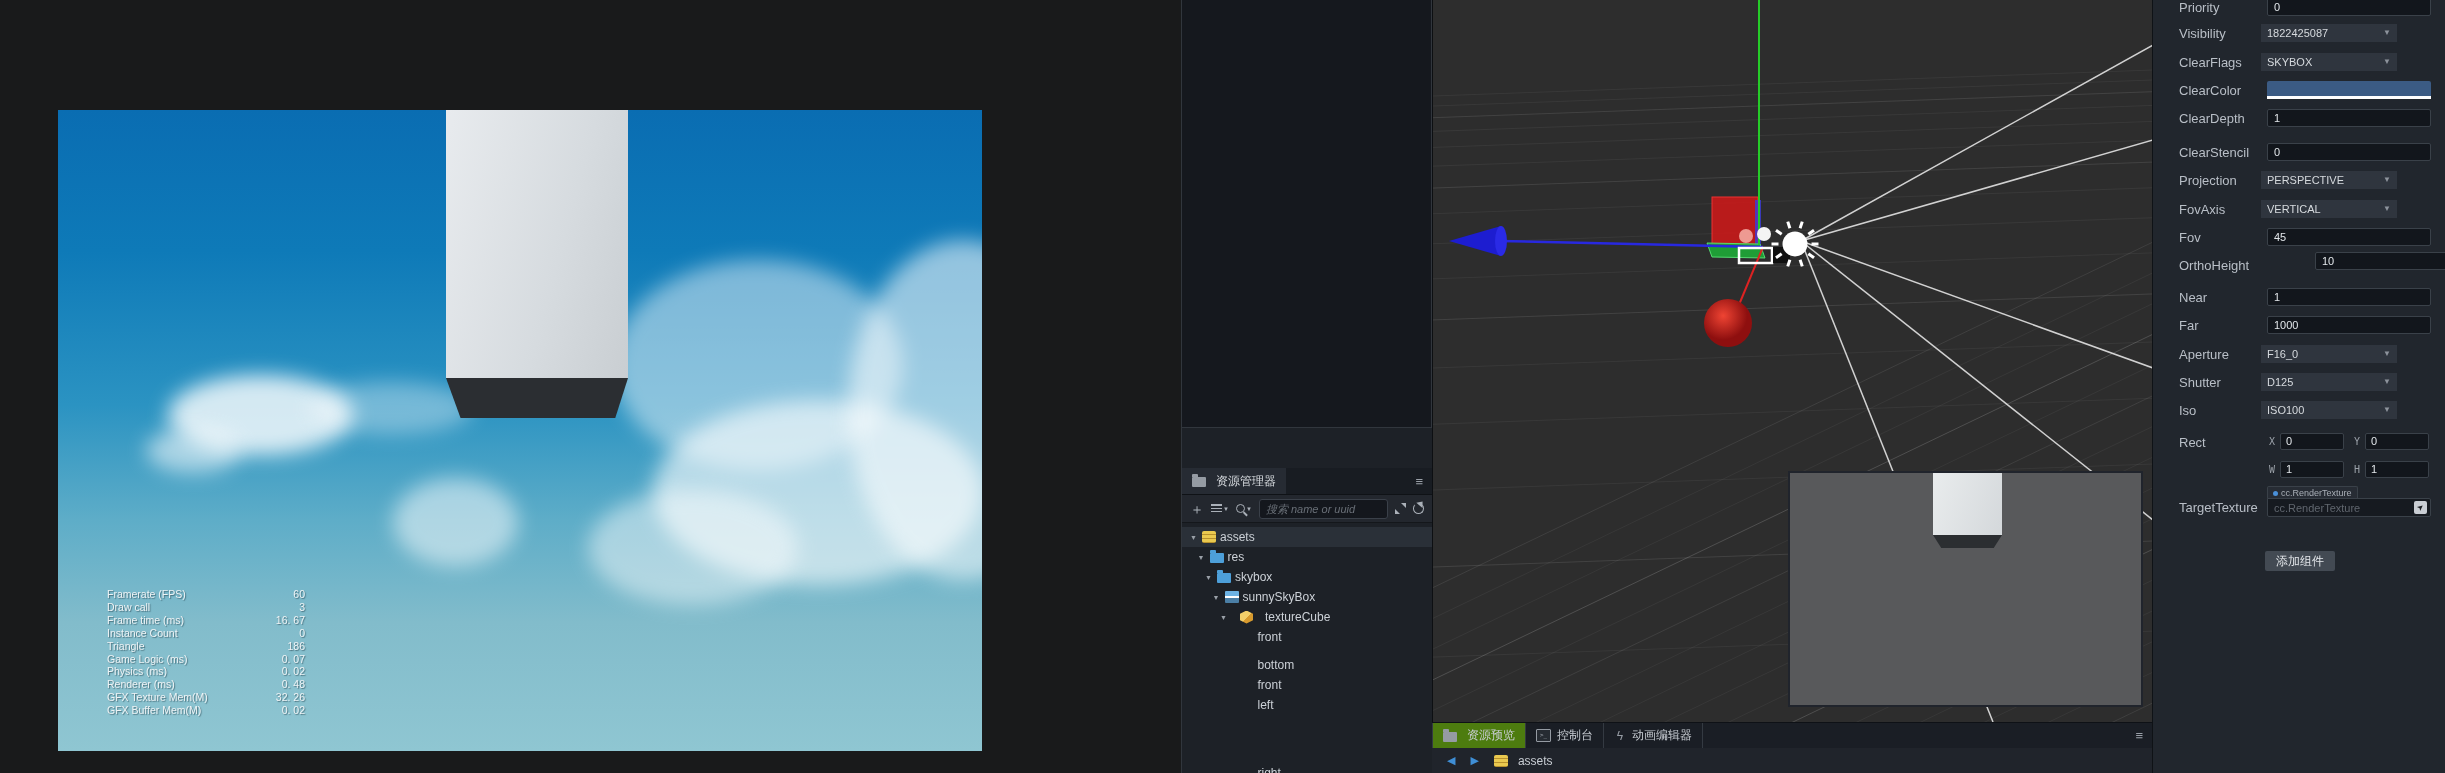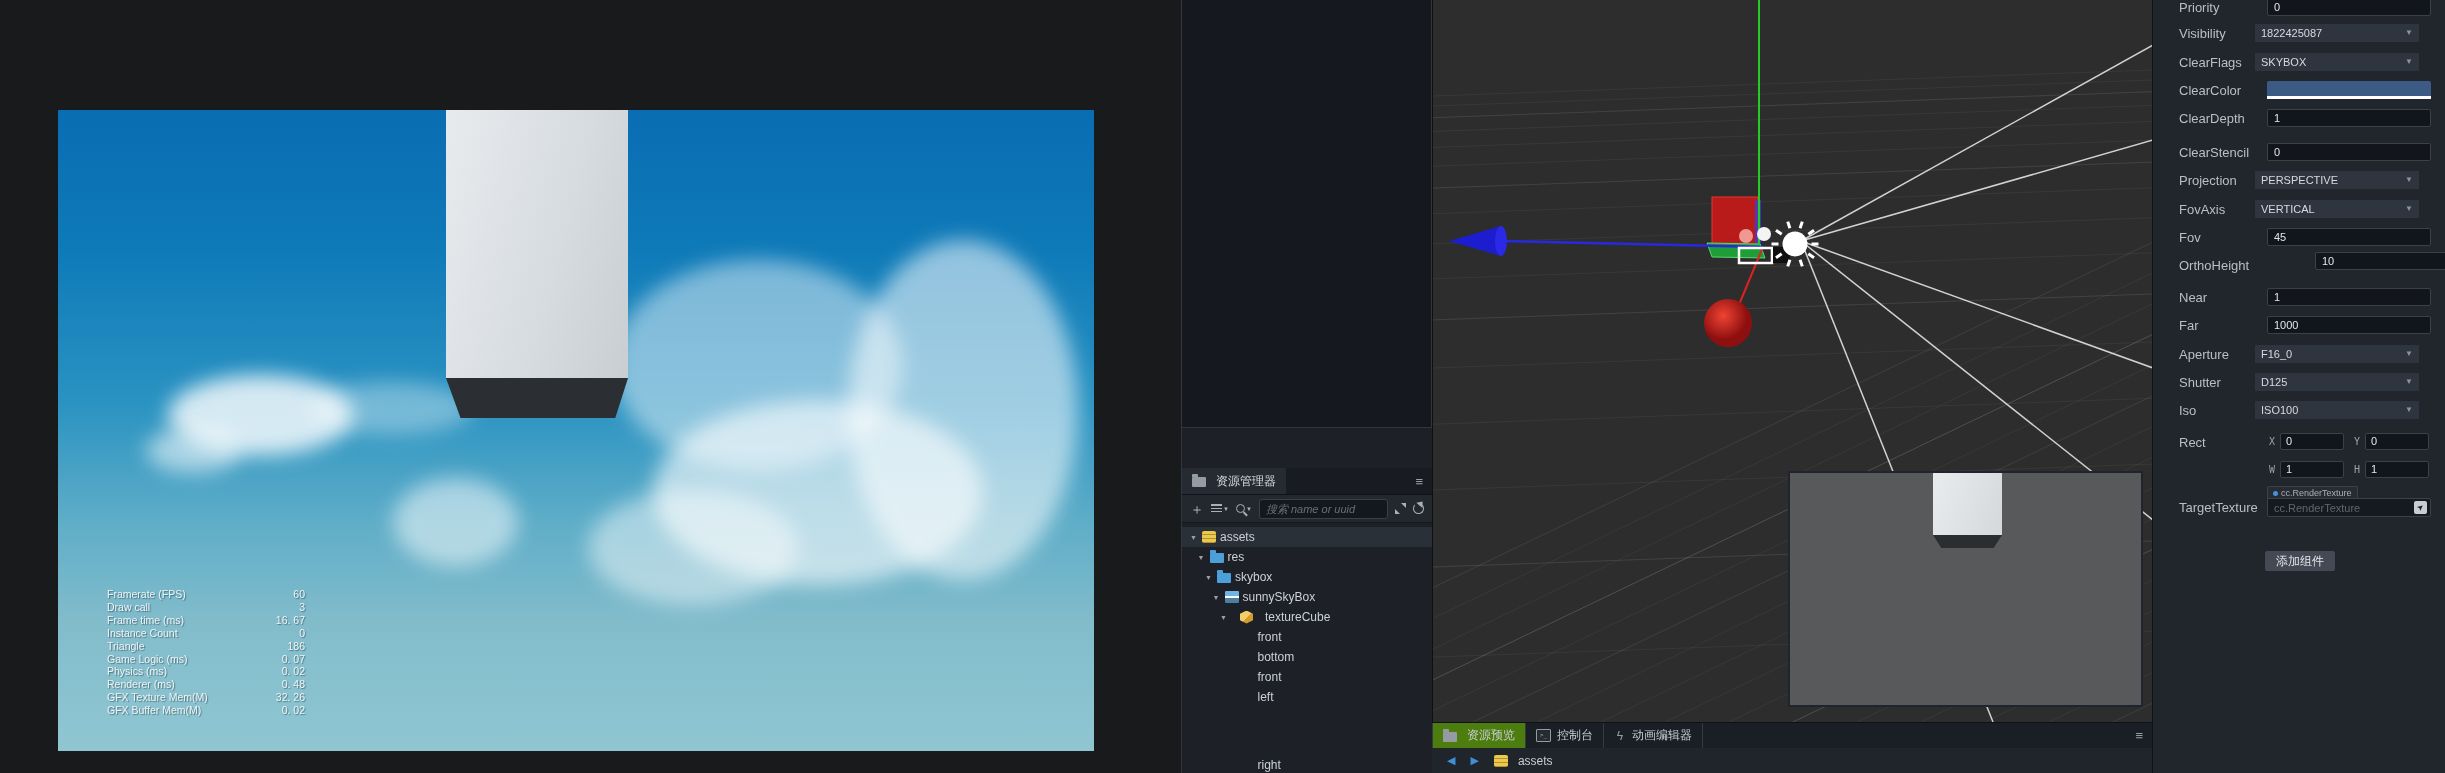--- a/index.html
+++ b/index.html
@@ -2,21 +2,21 @@
 <html><head>
 <meta charset="utf-8">
 <style>
   html,body{margin:0;padding:0;background:#191a1b;}
   body{width:2445px;height:773px;position:relative;overflow:hidden;
        font-family:"Liberation Sans",sans-serif;color:#c8cdd3;}
   .abs{position:absolute;}
 
   
   #leftArea{left:0;top:0;width:1181px;height:773px;background:#191a1b;}
-  #gameView{left:58px;top:110px;width:1036px;height:641px;overflow:hidden;
+  #gameView{left:58px;top:110px;width:924px;height:641px;overflow:hidden;
     background:linear-gradient(180deg,#0a6db2 0%,#0e7ab8 22%,#2b93c2 46%,#5eadc8 64%,#82bccb 80%,#8fc6d2 100%);}
   .cloud{position:absolute;background:#fff;border-radius:50%;filter:blur(10px);}
   #cubeFace{position:absolute;left:388px;top:0;width:182px;height:268px;
     background:linear-gradient(105deg,#e8ebee 0%,#d6dbdf 60%,#c9ced2 100%);}
   #cubeBottom{position:absolute;left:388px;top:268px;width:182px;height:40px;background:#2b2e32;
     clip-path:polygon(0 0,100% 0,93% 100%,8% 100%);}
   #stats{position:absolute;left:49px;top:478px;width:198px;font-size:10.5px;line-height:12.9px;
     color:#eef3f5;text-shadow:1px 1px 1px rgba(30,55,65,.55);}
   .stat-line{display:flex;justify-content:space-between;}
 
@@ -82,21 +82,21 @@
   .nav-arrow{color:#3f8fd6;font-size:11px;}
   .crumb{display:flex;align-items:center;gap:6px;font-size:12px;color:#c8cdd3;}
 
   
   #inspector{left:2152px;top:0;width:293px;height:773px;background:#21262d;
     border-left:1px solid #0f1216;box-sizing:border-box;}
   .ins-label{position:absolute;left:26px;font-size:13px;color:#b9bfc7;}
   .ins-input{position:absolute;left:114px;width:164px;height:18px;background:#12161c;
     border:1px solid #3a4149;border-radius:2px;box-sizing:border-box;color:#e2e6ea;
     font-size:11px;line-height:16px;padding:0 6px;}
-  .ins-select{position:absolute;left:102px;width:164px;height:18px;background:#2f353e;border-radius:0;
+  .ins-select{position:absolute;left:108px;width:136px;height:18px;background:#2f353e;border-radius:0;
     box-sizing:border-box;color:#d6dade;font-size:11px;line-height:18px;padding:0 6px;
     display:flex;justify-content:space-between;align-items:center;}
   .sel-caret{color:#8d939c;font-size:8px;}
   .ins-color{position:absolute;left:114px;width:164px;height:15px;border-radius:2px 2px 0 0;
     border-bottom:3px solid #fff;box-sizing:content-box;}
   .rk{position:absolute;font-family:"DejaVu Sans Mono",monospace;font-size:10px;color:#9aa0a8;}
   .rinput{position:absolute;width:64px;height:17px;background:#12161c;border:1px solid #3a4149;
     border-radius:2px;box-sizing:border-box;color:#e2e6ea;font-size:11px;line-height:15px;padding:0 5px;}
   .ins-tag{position:absolute;left:114px;top:486px;height:12px;background:#272c34;
     border:1px solid #3a4149;border-bottom:none;border-radius:2px 2px 0 0;font-size:9px;color:#a8aeb6;
@@ -224,21 +224,21 @@
       <div class="tree-row" style="padding-left: 38px; gap: 8px;">
         <span class="tree-arrow">▼</span>
         <div class="ico ico-cube"></div>
         <span>textureCube</span>
       </div>
       <div class="tree-row" style="padding-left: 45.5px;">
         <span class="tree-arrow"></span>
         <span class="tree-spacer"></span>
         <span>front</span>
       </div>
-      <div class="tree-row" style="padding-left: 45.5px;">
+      <div class="tree-row" style="padding-left: 45.5px; margin-top: 8px;">
         <span class="tree-arrow"></span>
         <span class="tree-spacer"></span>
         <span>bottom</span>
       </div>
       <div class="tree-row" style="padding-left: 45.5px;">
         <span class="tree-arrow"></span>
         <span class="tree-spacer"></span>
         <span>front</span>
       </div>
       <div class="tree-row" style="padding-left: 45.5px;">

